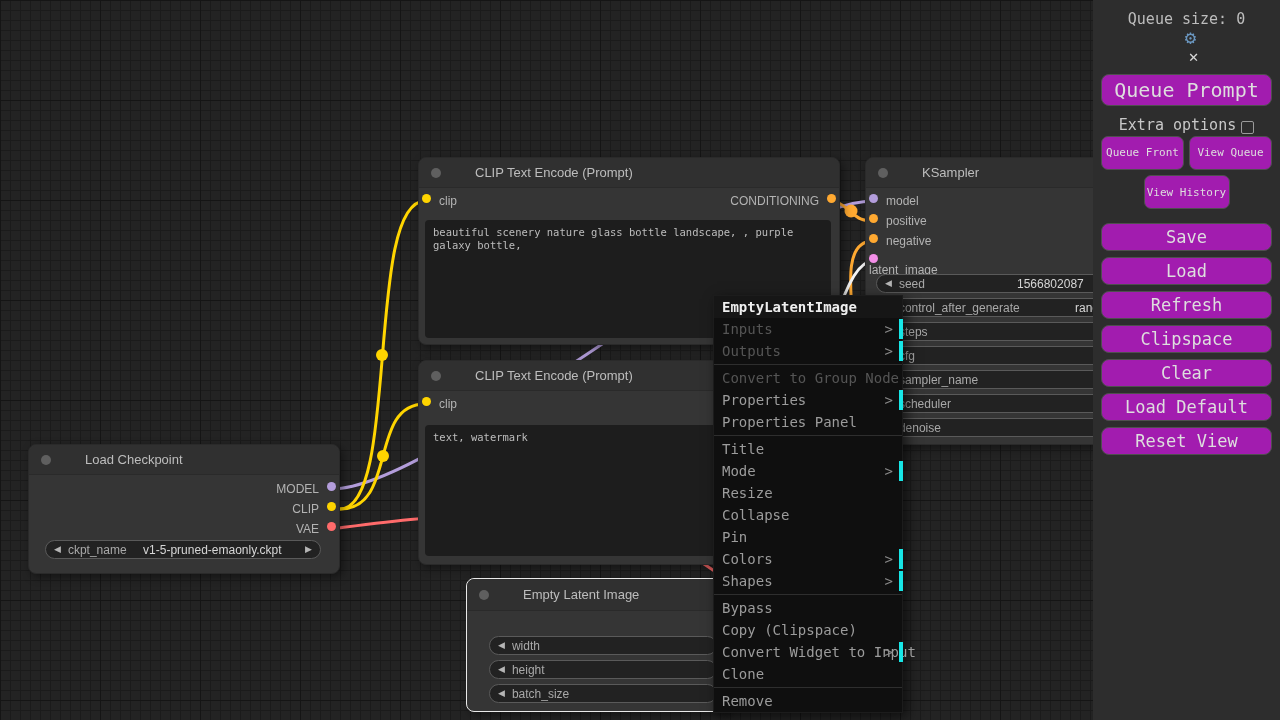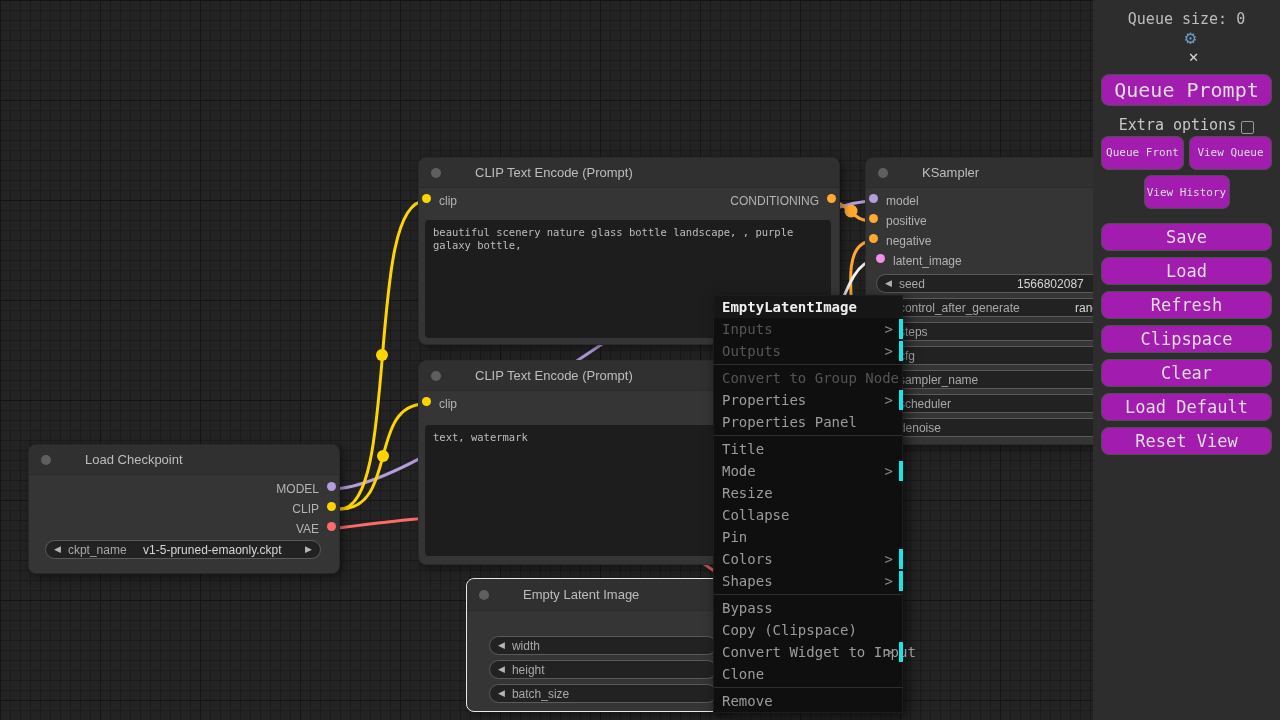--- a/index.html
+++ b/index.html
@@ -203,21 +203,21 @@
     <span class="port-label">model</span>
   </div>
   <div class="port in" style="left:3px; top:56px;">
     <div class="port-dot" style="background-color: rgb(255, 169, 49);"></div>
     <span class="port-label">positive</span>
   </div>
   <div class="port in" style="left:3px; top:76px;">
     <div class="port-dot" style="background-color: rgb(255, 169, 49);"></div>
     <span class="port-label">negative</span>
   </div>
-  <div class="port in" style="left:10px; top:96px;">
+  <div class="port in" style="left:3px; top:96px;flex-direction:column;">
     <div class="port-dot" style="background-color: rgb(244, 143, 232);"></div>
     <span class="port-label">latent_image</span>
   </div>
 
   <div class="widget" style="left:10px; width:250px; top:116px;">
     <span class="warr l">◀</span>
     <span class="wlabel">seed</span>
     <span class="wvalue absval" style="left:140px;">1566802087</span>
   </div>
   <div class="widget" style="left:10px; width:250px; top:140px;">

